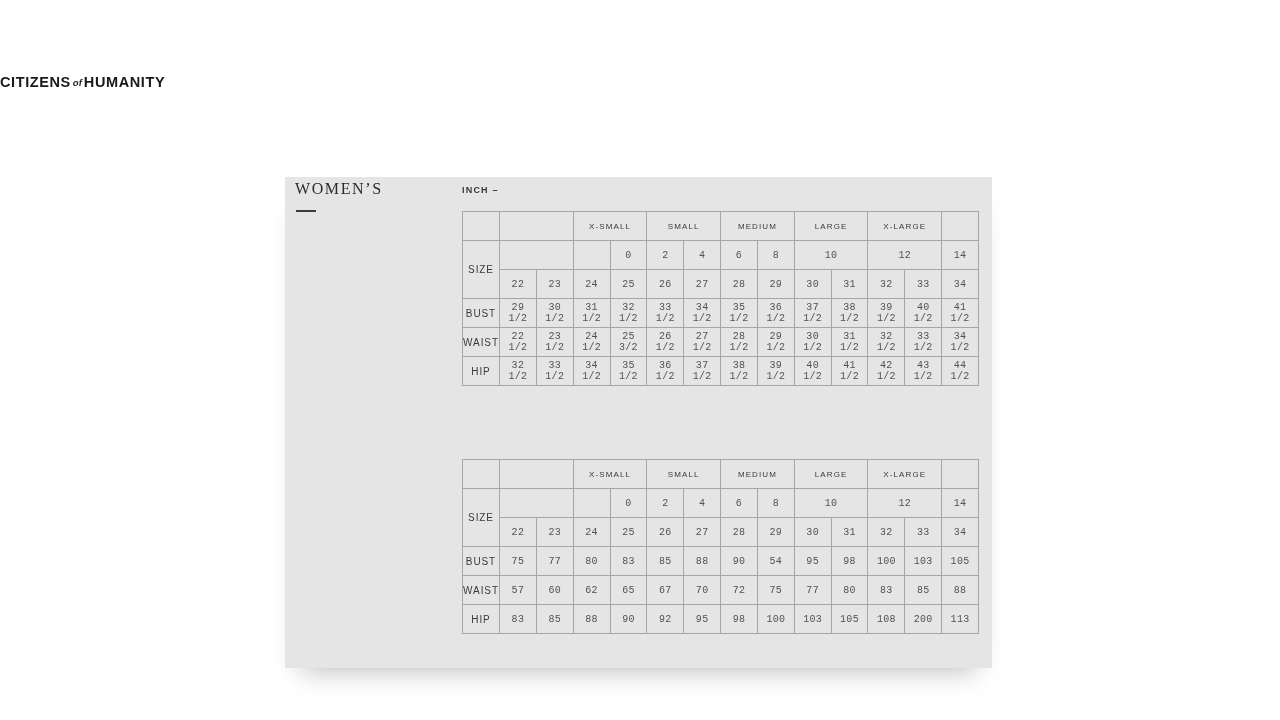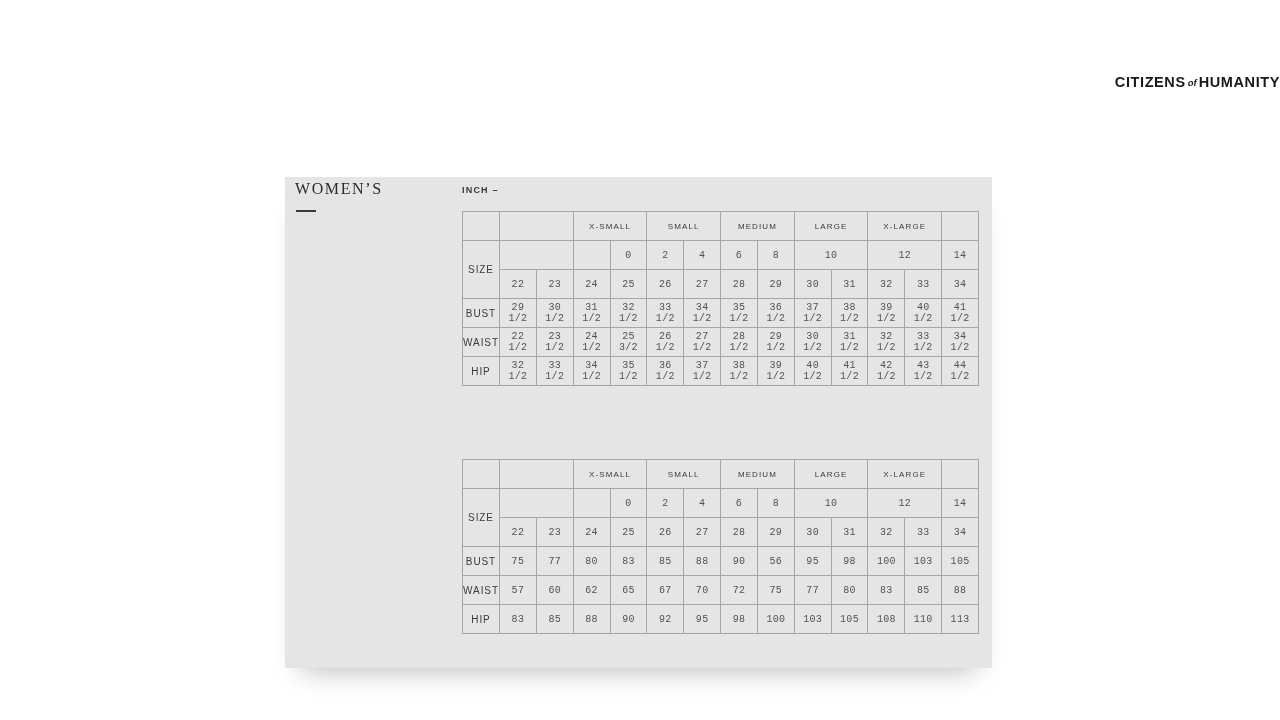--- a/index.html
+++ b/index.html
@@ -1,20 +1,20 @@
 <!DOCTYPE html>
 <html><head>
 <meta charset="utf-8">
 <style>
   * { margin:0; padding:0; box-sizing:border-box; }
   html,body { width:1280px; height:720px; background:#ffffff; overflow:hidden;
               font-family:"Liberation Sans", sans-serif; }
 
   
-  .logo { position:absolute; top:74px; left:0; width:1280px; text-align:right;
+  .logo { position:absolute; top:74px; left:0; width:1280px; text-align:left;
           font-weight:bold; font-size:14.5px; letter-spacing:0.6px; color:#191919;
           font-family:"Liberation Sans", sans-serif; }
   .logo .of { font-size:9.5px; font-style:italic; font-weight:bold; letter-spacing:0;
               padding:0 2px; position:relative; top:-1px; }
 
   
   .panel { position:absolute; left:285px; top:177px; width:707px; height:491px;
            background:#e5e5e5;
            box-shadow:0 18px 26px -16px rgba(0,0,0,0.28); }
 
@@ -230,21 +230,21 @@
             </tr>
             <tr>
               <th class="row-label">BUST</th>
               <td class="num">75</td>
               <td class="num">77</td>
               <td class="num">80</td>
               <td class="num">83</td>
               <td class="num">85</td>
               <td class="num">88</td>
               <td class="num">90</td>
-              <td class="num">56</td>
+              <td class="num">54</td>
               <td class="num">95</td>
               <td class="num">98</td>
               <td class="num">100</td>
               <td class="num">103</td>
               <td class="num">105</td>
             </tr>
             <tr>
               <th class="row-label">WAIST</th>
               <td class="num">57</td>
               <td class="num">60</td>
@@ -266,21 +266,21 @@
               <td class="num">85</td>
               <td class="num">88</td>
               <td class="num">90</td>
               <td class="num">92</td>
               <td class="num">95</td>
               <td class="num">98</td>
               <td class="num">100</td>
               <td class="num">103</td>
               <td class="num">105</td>
               <td class="num">108</td>
-              <td class="num">110</td>
+              <td class="num">200</td>
               <td class="num">113</td>
             </tr>
           </tbody>
         </table>
       </div>
   </div>
 
 </div>
 
 </body></html>

